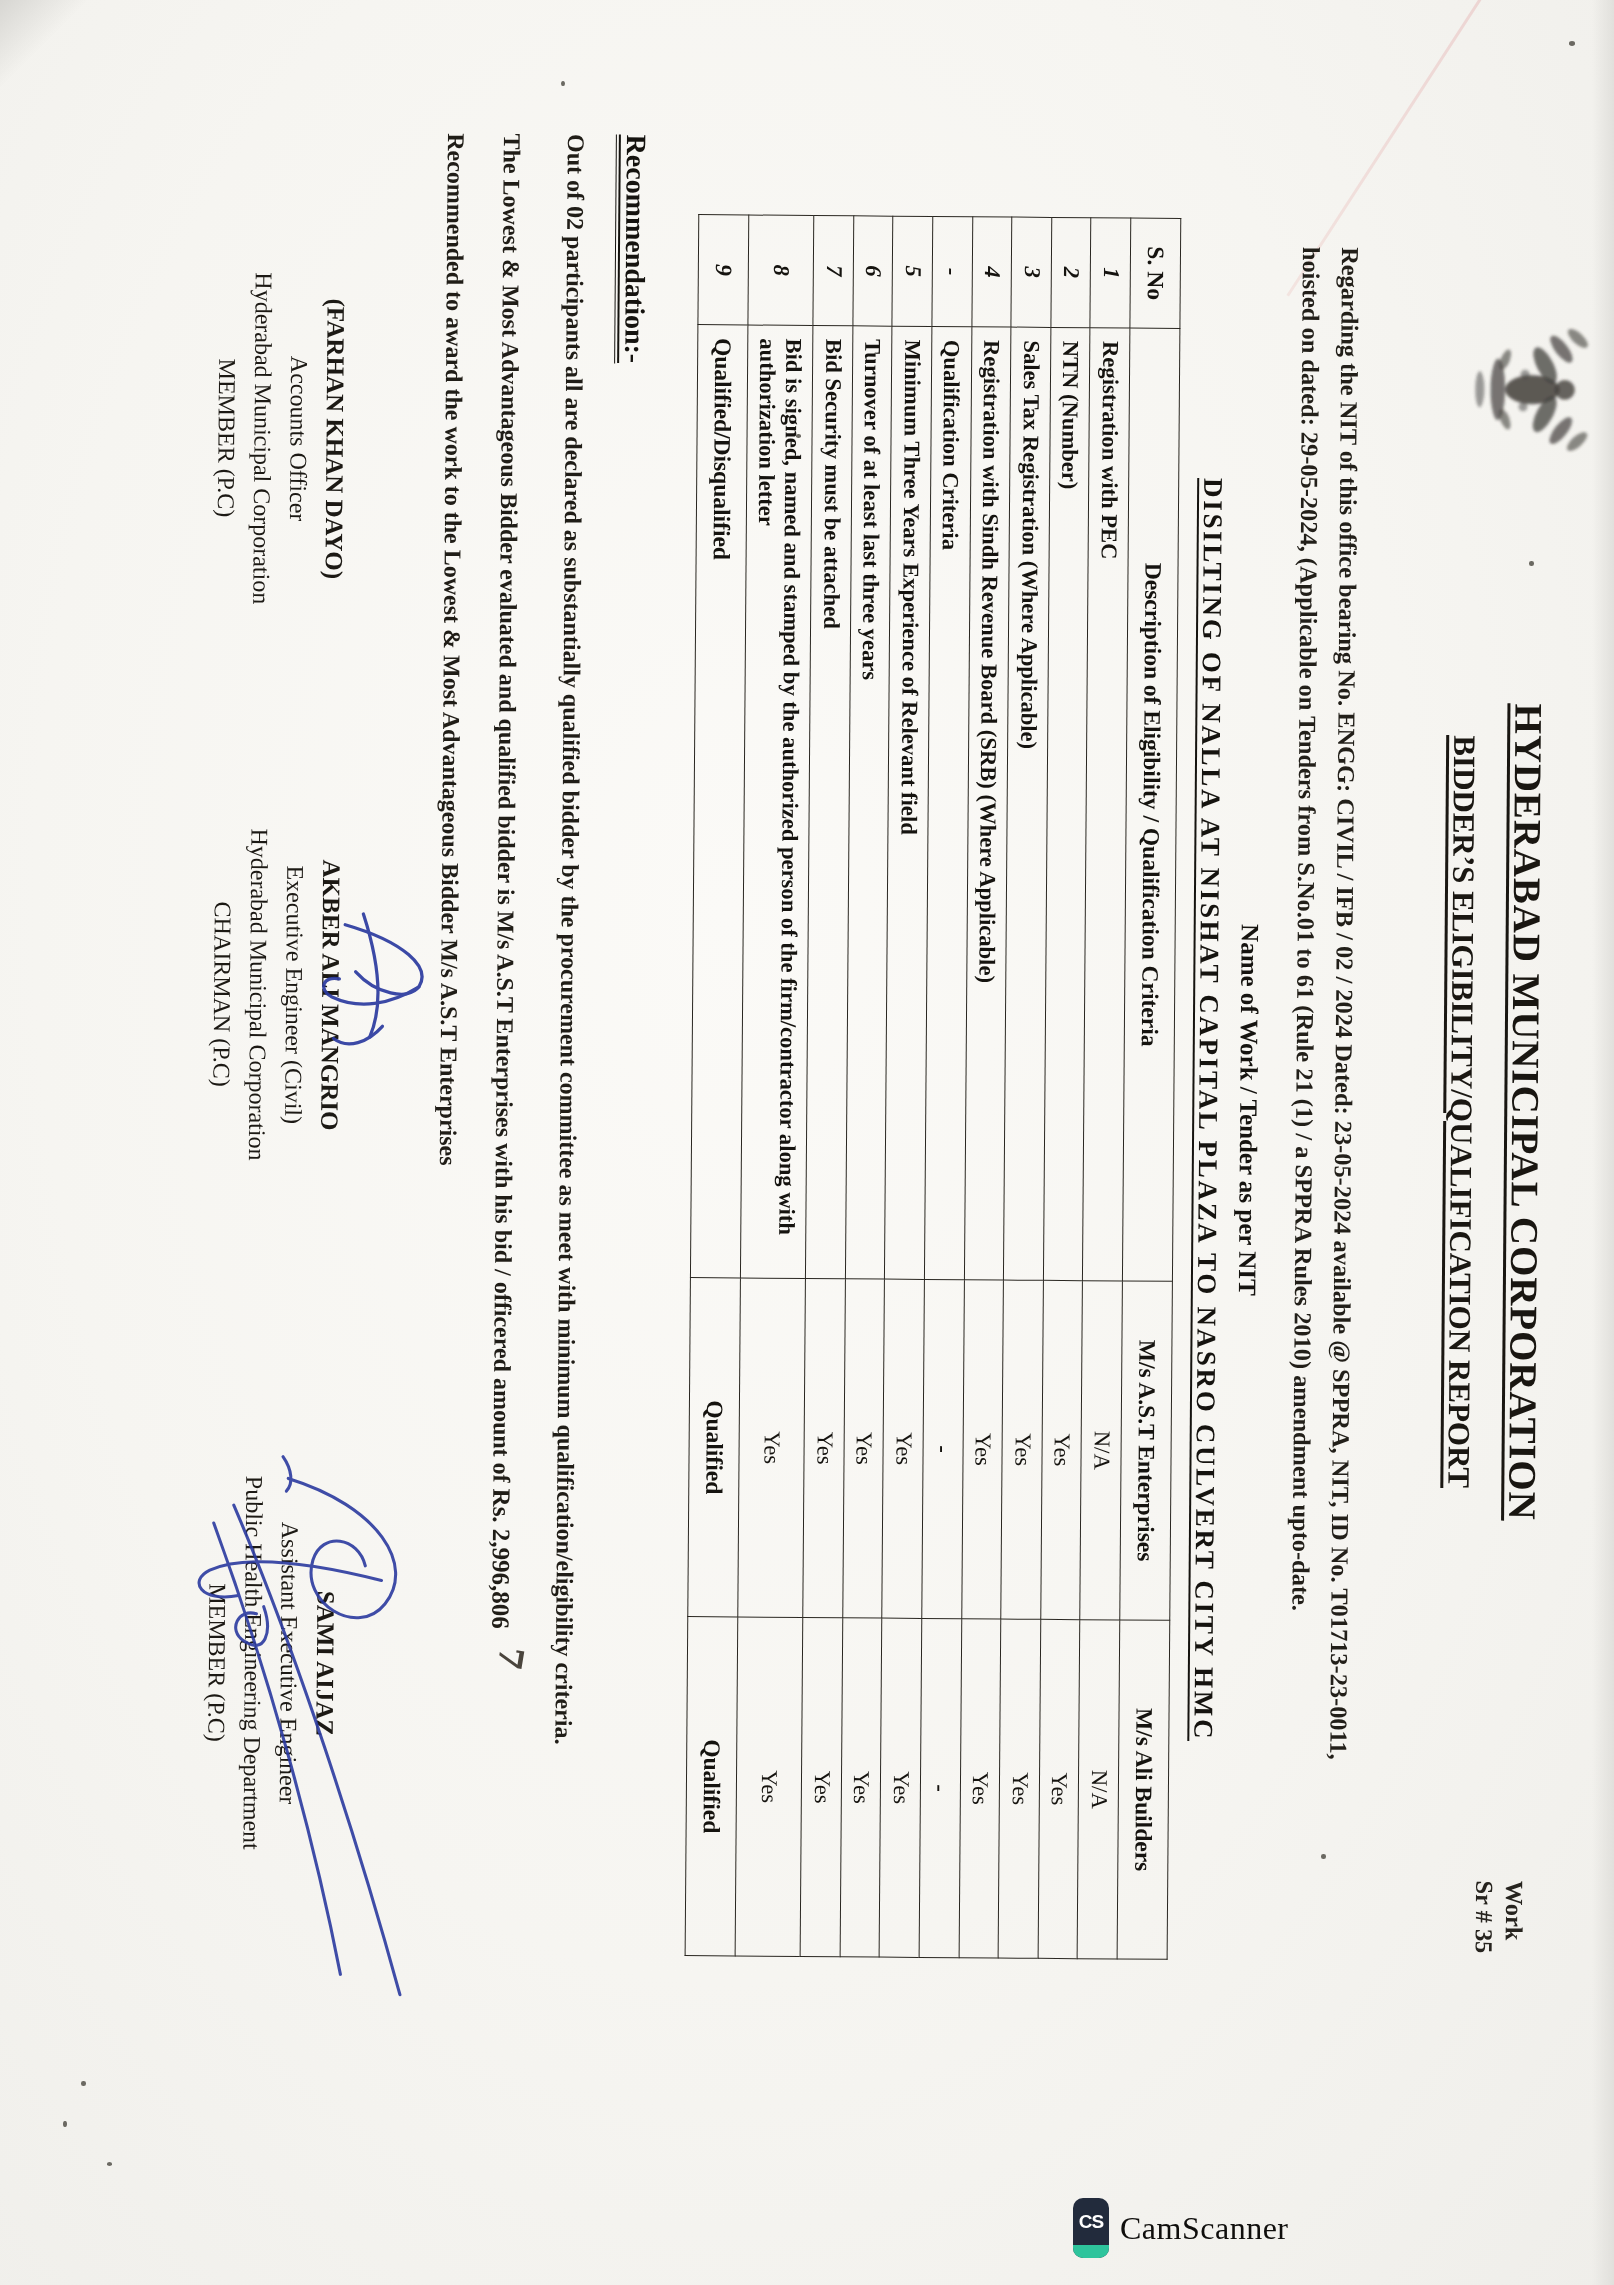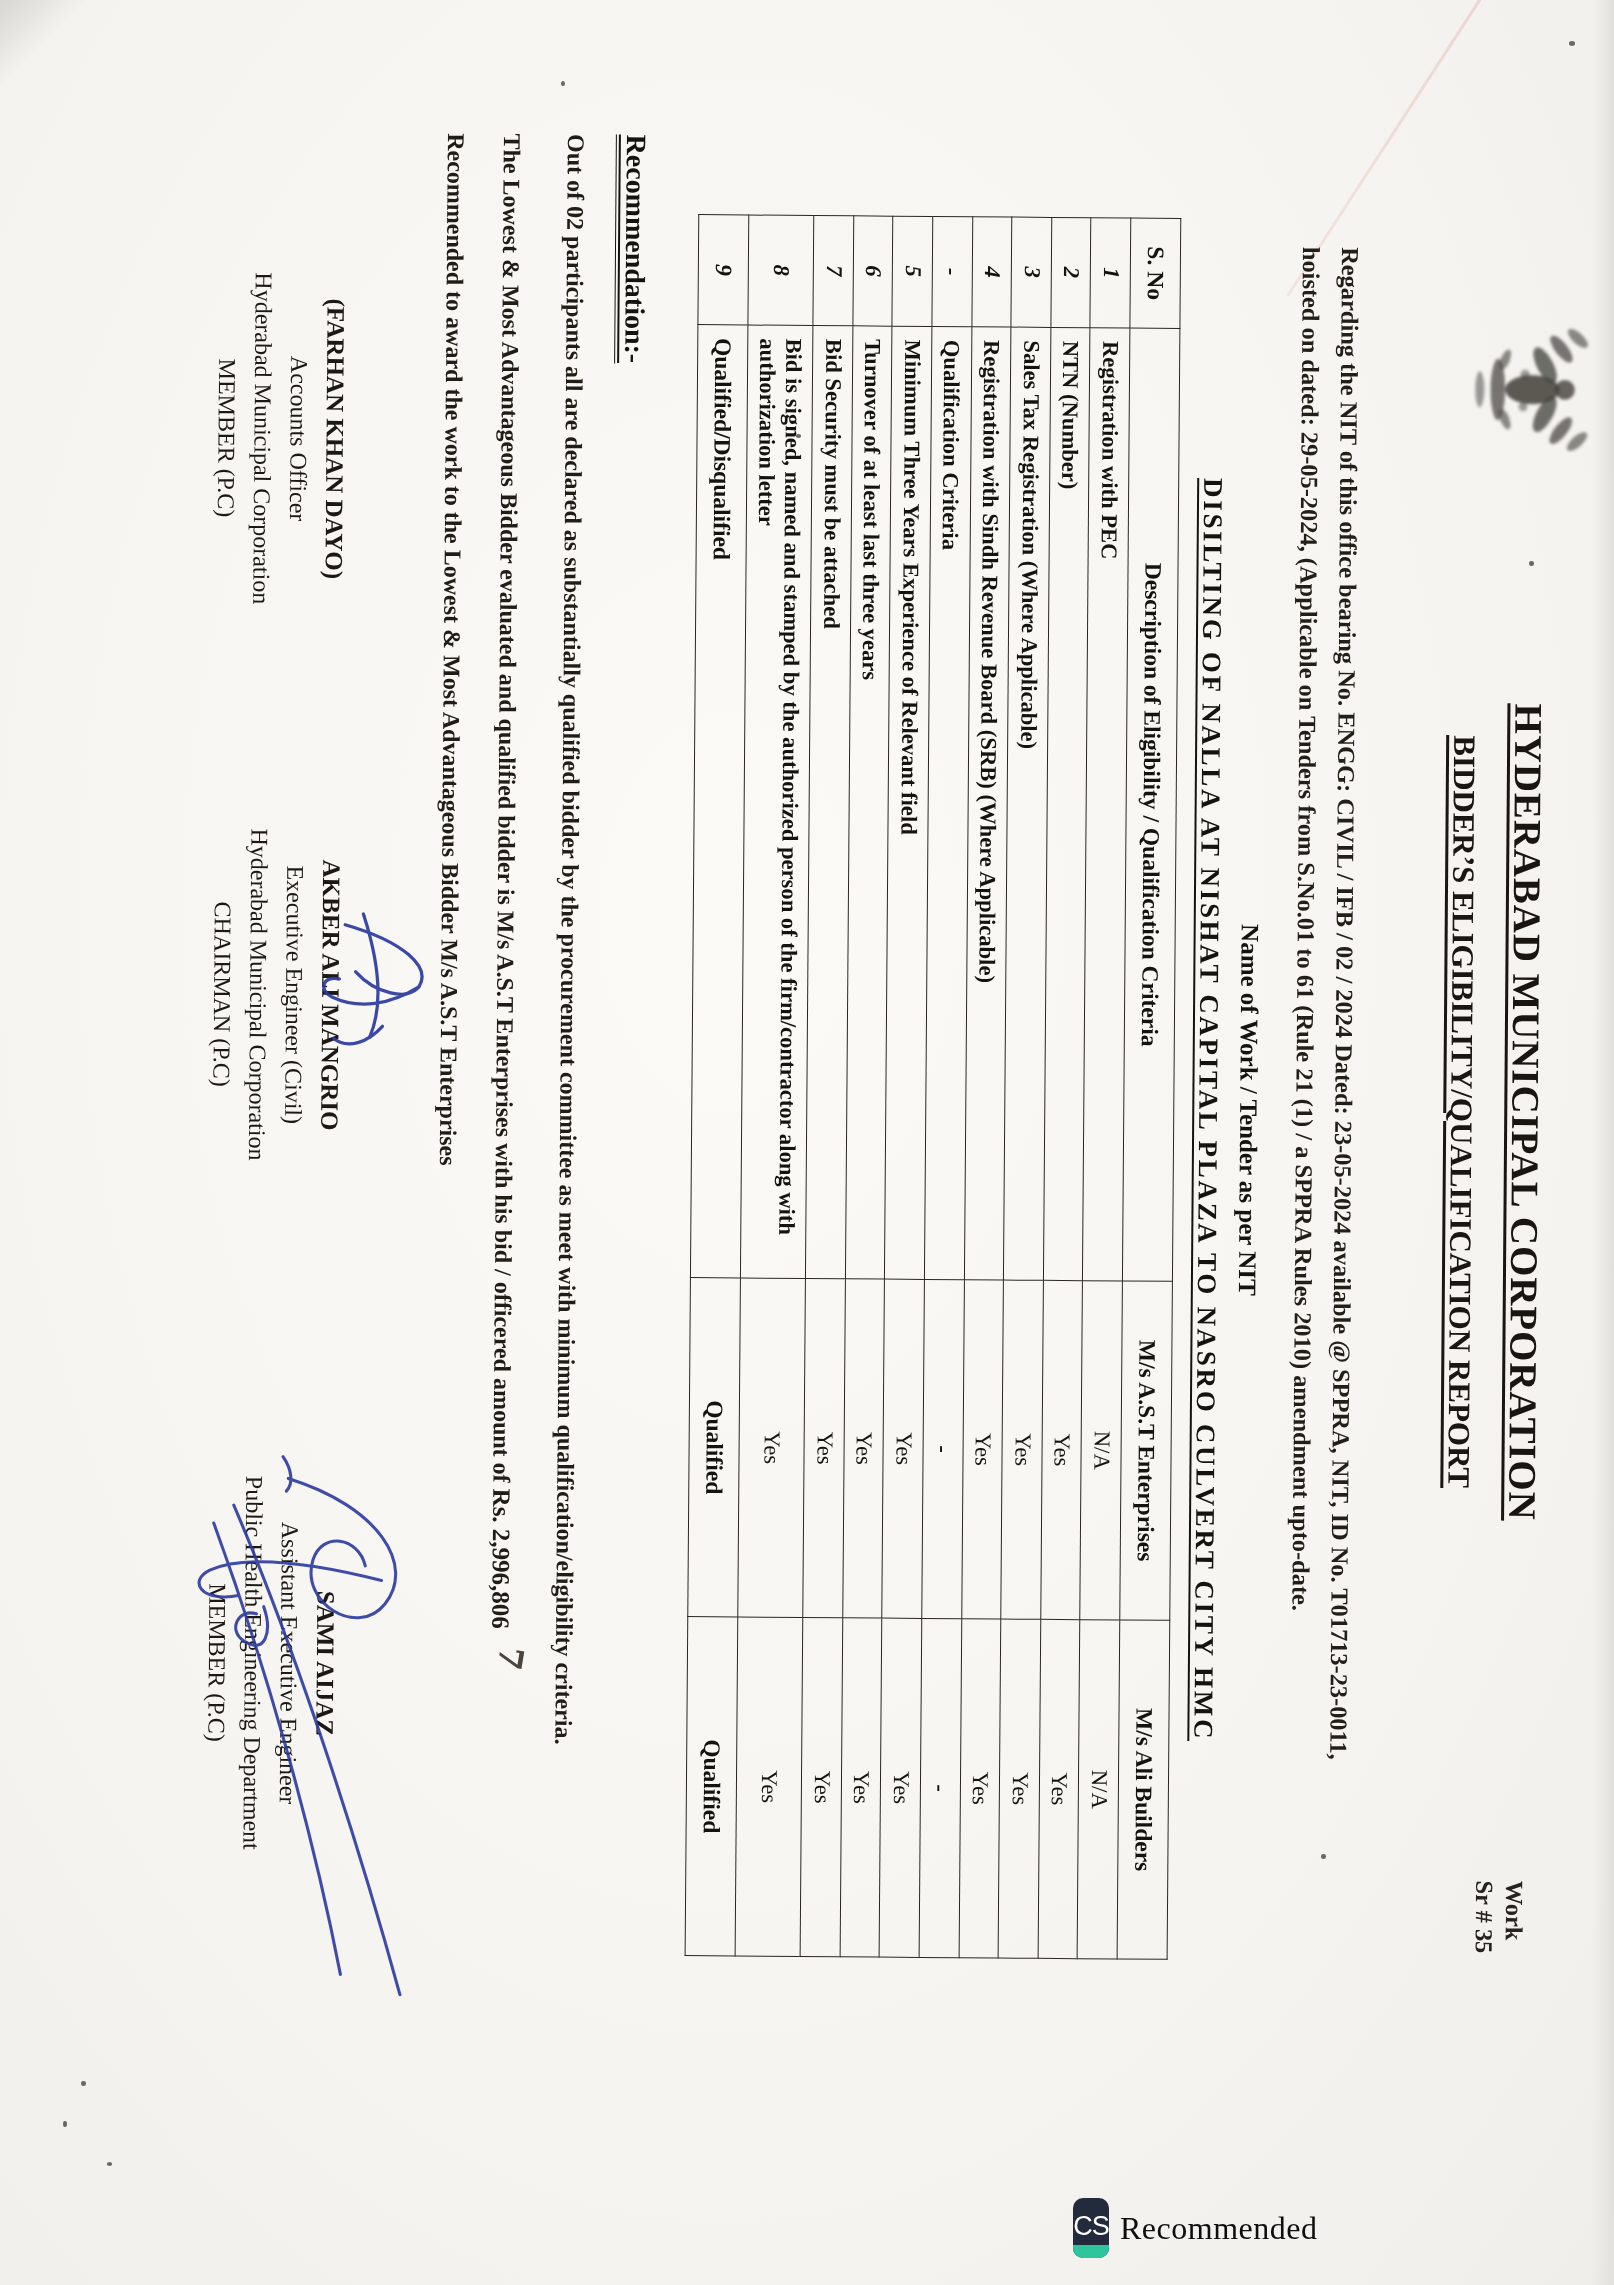--- a/index.html
+++ b/index.html
@@ -107,21 +107,21 @@
 
   
   .cs-footer{position:absolute;left:1073px;top:2198px;display:flex;align-items:center;}
   .cs-icon{
     width:36px;height:60px;border-radius:10px;background:#222b3c;position:relative;
     overflow:hidden;flex:0 0 auto;
   }
   .cs-icon .cs-txt{
     position:absolute;top:12.7px;left:0;right:0;text-align:center;
     font-family:"Liberation Sans","DejaVu Sans",sans-serif;
-    font-weight:normal;font-size:27px;color:#ffffff;letter-spacing:-0.9px;
+    font-weight:bold;font-size:19px;color:#ffffff;letter-spacing:-0.9px;
   }
   .cs-icon .cs-band{position:absolute;left:0;right:0;bottom:0;height:12.7px;background:#2ec49c;}
   .cs-label{margin-left:11px;font-size:32px;color:#0f0e0c;letter-spacing:0.5px;}
 </style>
 </head>
 <body>
 
 <div class="scan-surface"></div>
 <div class="paper-crease"></div>
 
@@ -308,15 +308,15 @@
       </div>
     </div>
   </div>
 </div>
 
 <div class="cs-footer">
   <div class="cs-icon">
     <div class="cs-txt">CS</div>
     <div class="cs-band"></div>
   </div>
-  <div class="cs-label">Recommended</div>
+  <div class="cs-label">CamScanner</div>
 </div>
 
 
 </body></html>

